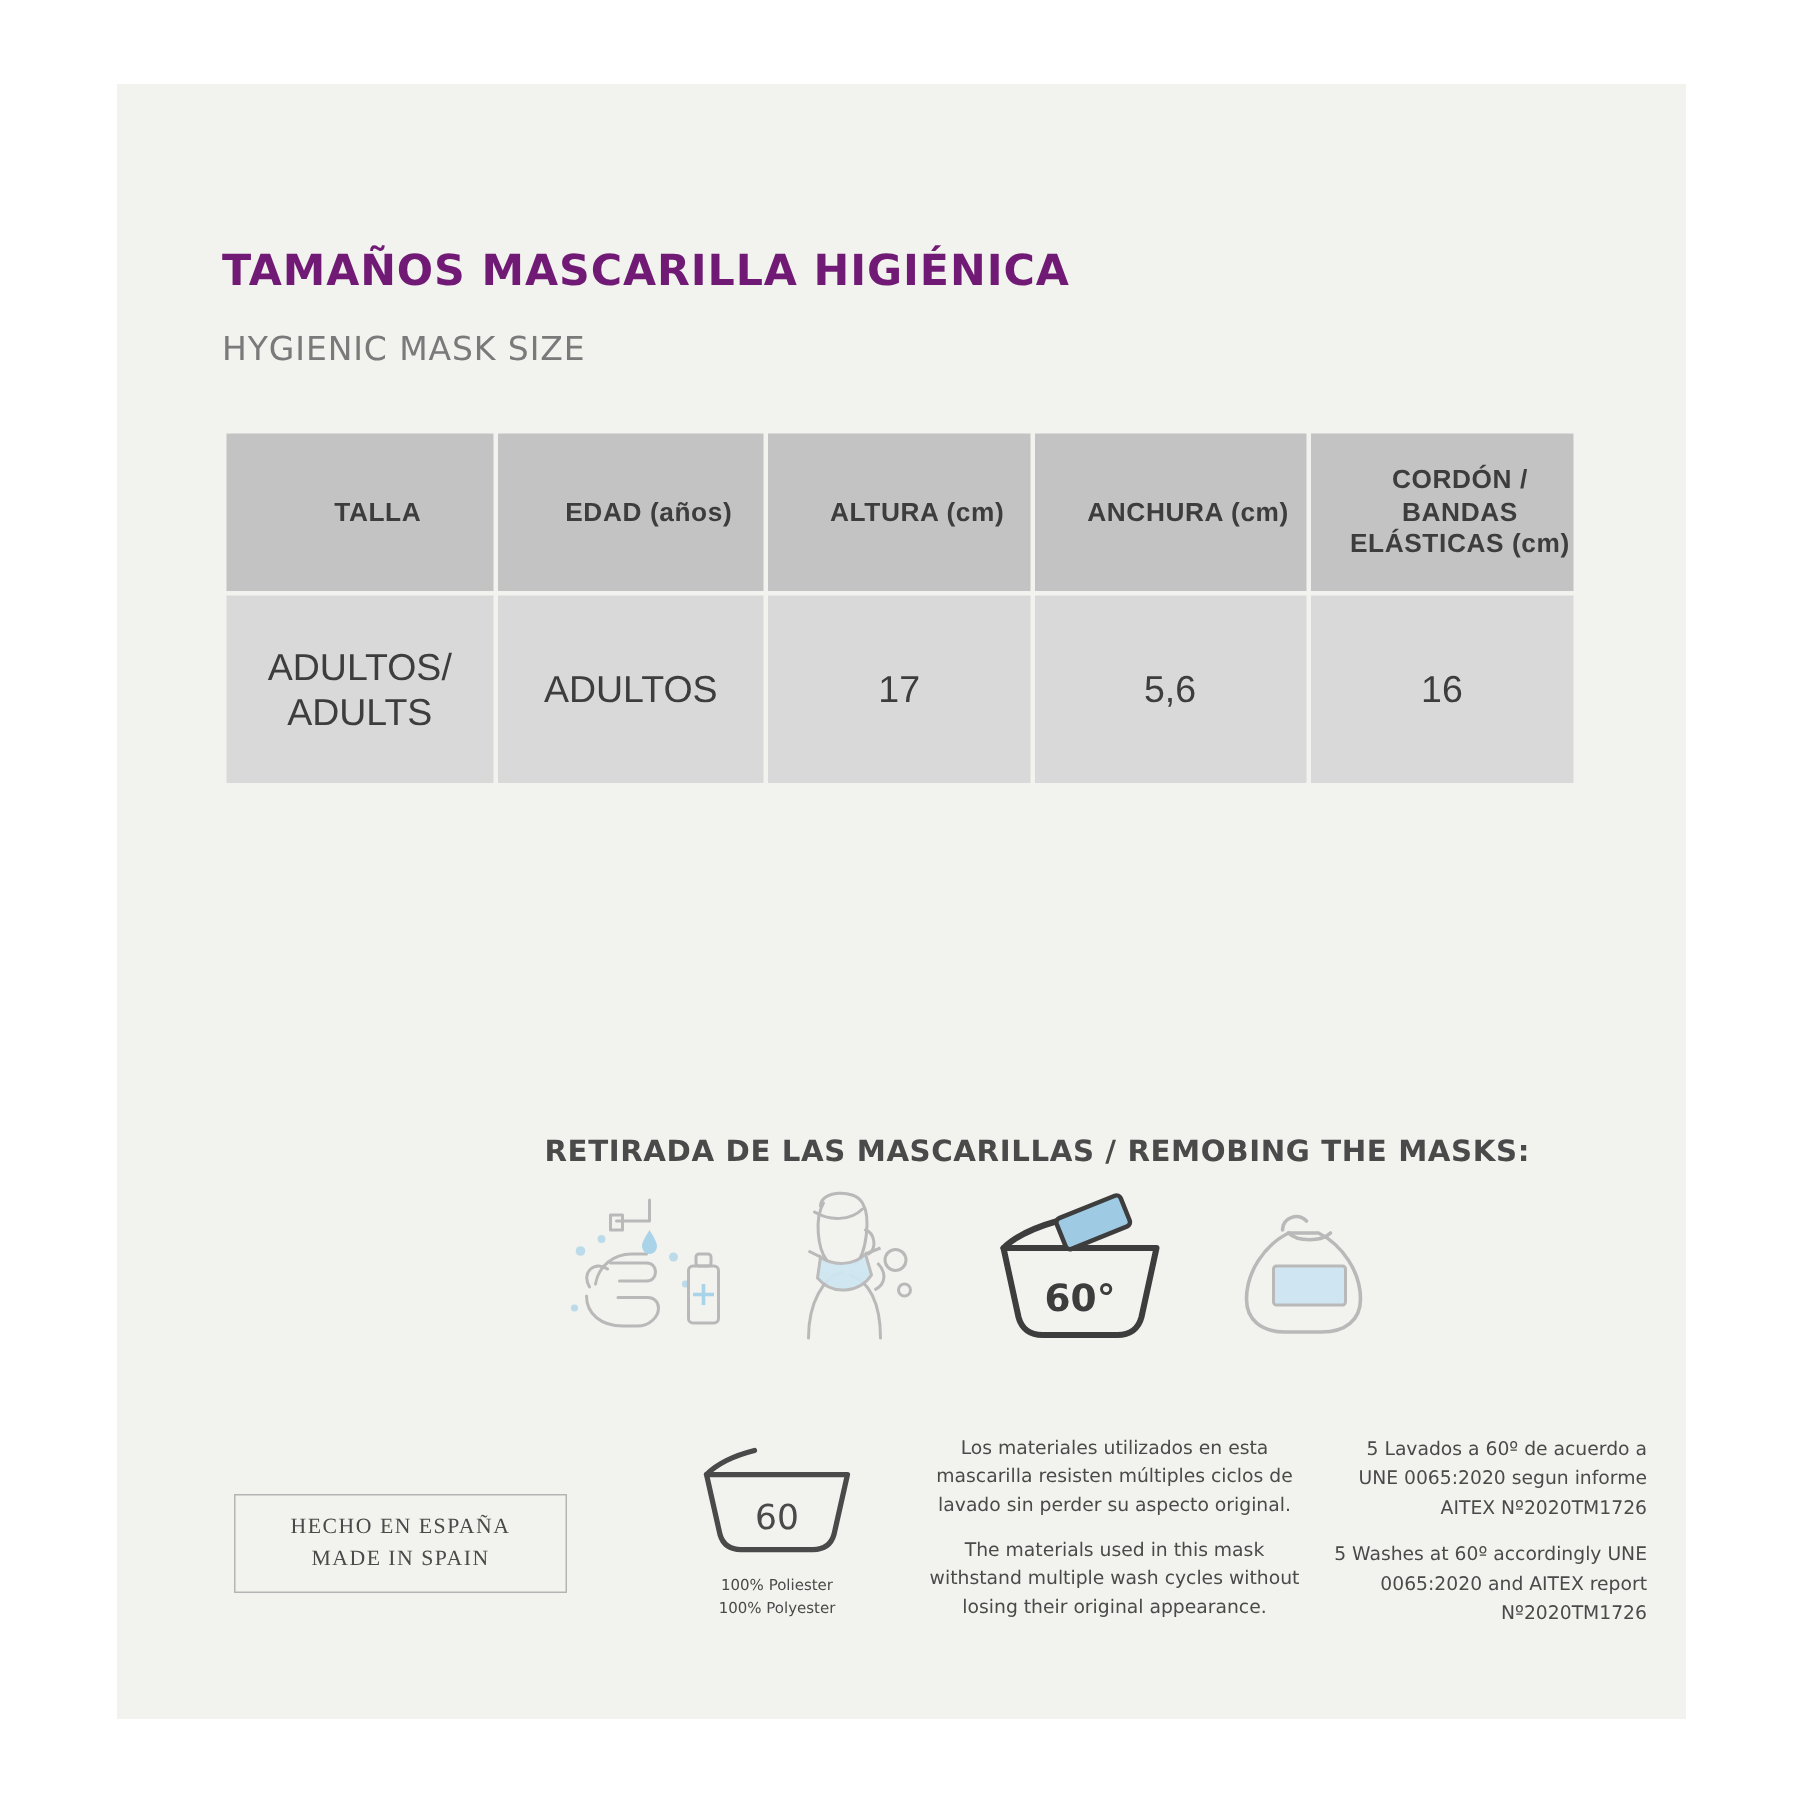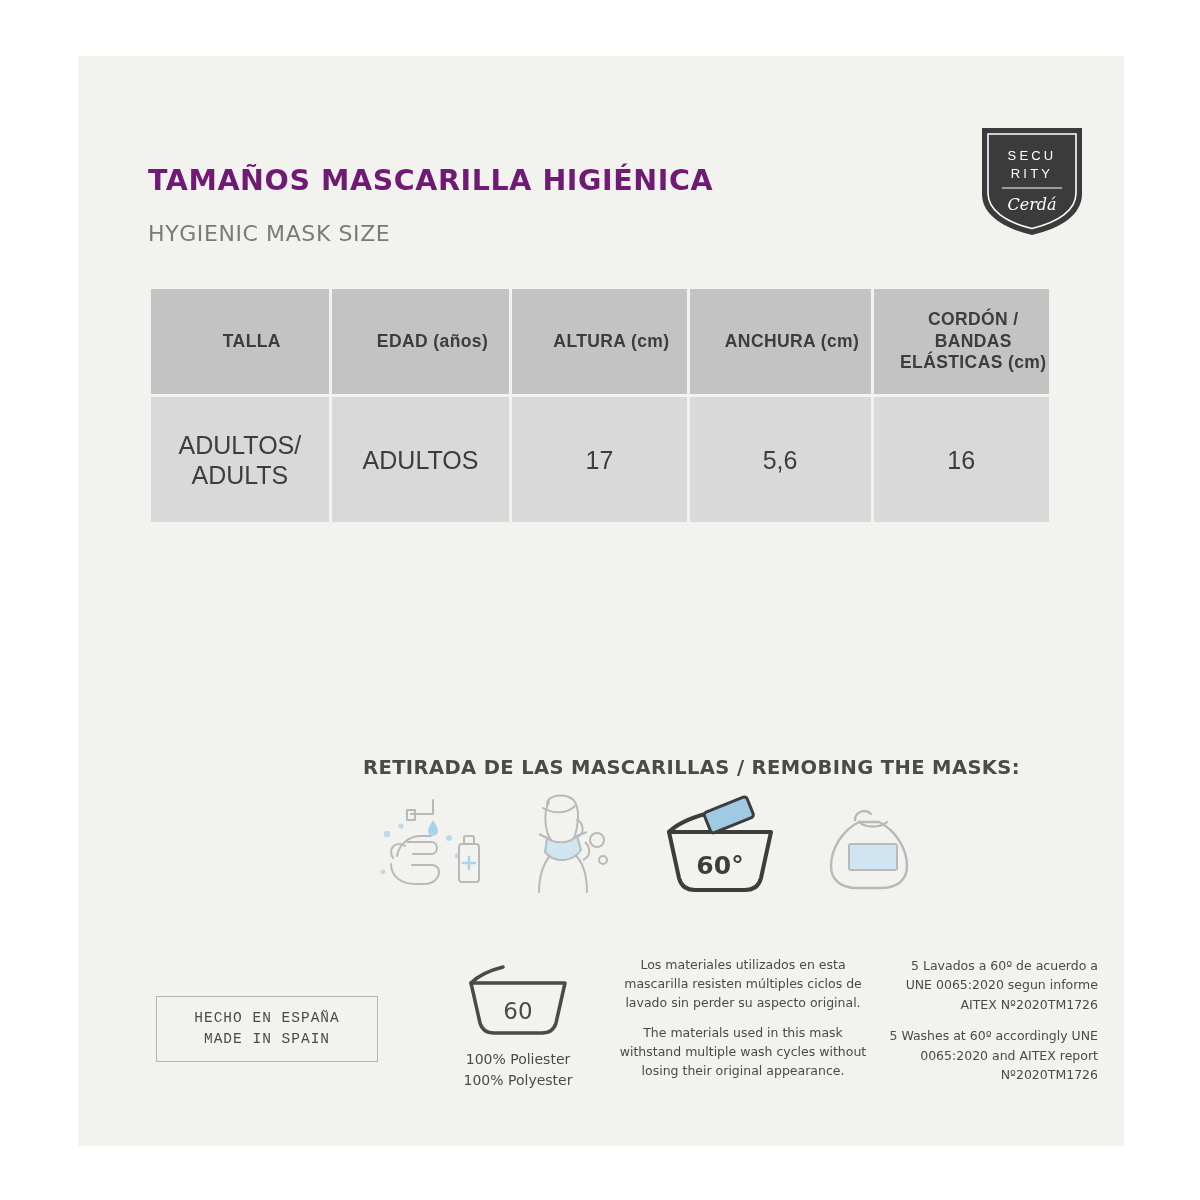--- a/index.html
+++ b/index.html
@@ -123,36 +123,36 @@
     top: 940px;
     width: 220px;
     height: 64px;
     border: 1px solid #b4b4b4;
     display: flex;
     align-items: center;
     justify-content: center;
     flex-direction: column;
   }
   .made-in div {
-    font-family: Liberation Mono, monospace;
+    font-family: Liberation Serif, serif;
     font-size: 14.5px;
     letter-spacing: 1px;
     color: #4a4a4a;
     line-height: 1.45;
   }
   .wash-block {
     position: absolute;
     left: 355px;
     top: 905px;
     width: 170px;
     text-align: center;
   }
   .wash-label {
     font-family: "DejaVu Sans", sans-serif;
-    font-size: 14px;
+    font-size: 10px;
     color: #4a4a4a;
     line-height: 1.5;
     margin-top: 6px;
   }
   .materials {
     position: absolute;
     left: 540px;
     top: 900px;
     width: 250px;
     text-align: center;
@@ -178,30 +178,20 @@
 </head>
 <body>
 
 <div class="page">
 
   <div class="title-block">
     <div class="title-es">TAMAÑOS MASCARILLA HIGIÉNICA</div>
     <div class="title-en">HYGIENIC MASK SIZE</div>
   </div>
 
-  <div class="badge">
-    <svg width="112" height="118" viewBox="0 0 112 118">
-      <path d="M6 6 H106 V72 C106 92 86 106 56 113 C26 106 6 92 6 72 Z" fill="#3b3b3b"></path>
-      <path d="M12 12 H100 V71 C100 88 83 100 56 106.5 C29 100 12 88 12 71 Z" fill="none" stroke="#ffffff" stroke-width="1.6"></path>
-      <text x="56" y="38" text-anchor="middle" fill="#ffffff" font-family="Liberation Sans, sans-serif" font-size="13" letter-spacing="3.2">SECU</text>
-      <text x="56" y="56" text-anchor="middle" fill="#ffffff" font-family="Liberation Sans, sans-serif" font-size="13" letter-spacing="3.2">RITY</text>
-      <line x1="26" y1="66" x2="86" y2="66" stroke="#ffffff" stroke-width="1.2"></line>
-      <text x="56" y="88" text-anchor="middle" fill="#ffffff" font-family="DejaVu Serif, serif" font-style="italic" font-size="16">Cerdá</text>
-    </svg>
-  </div>
 
   <table class="table">
     <thead>
       <tr>
         <th class="col-1">
           <span>TALLA</span>
         </th>
         <th class="col-2">
           <span>EDAD (años)</span>
         </th>

